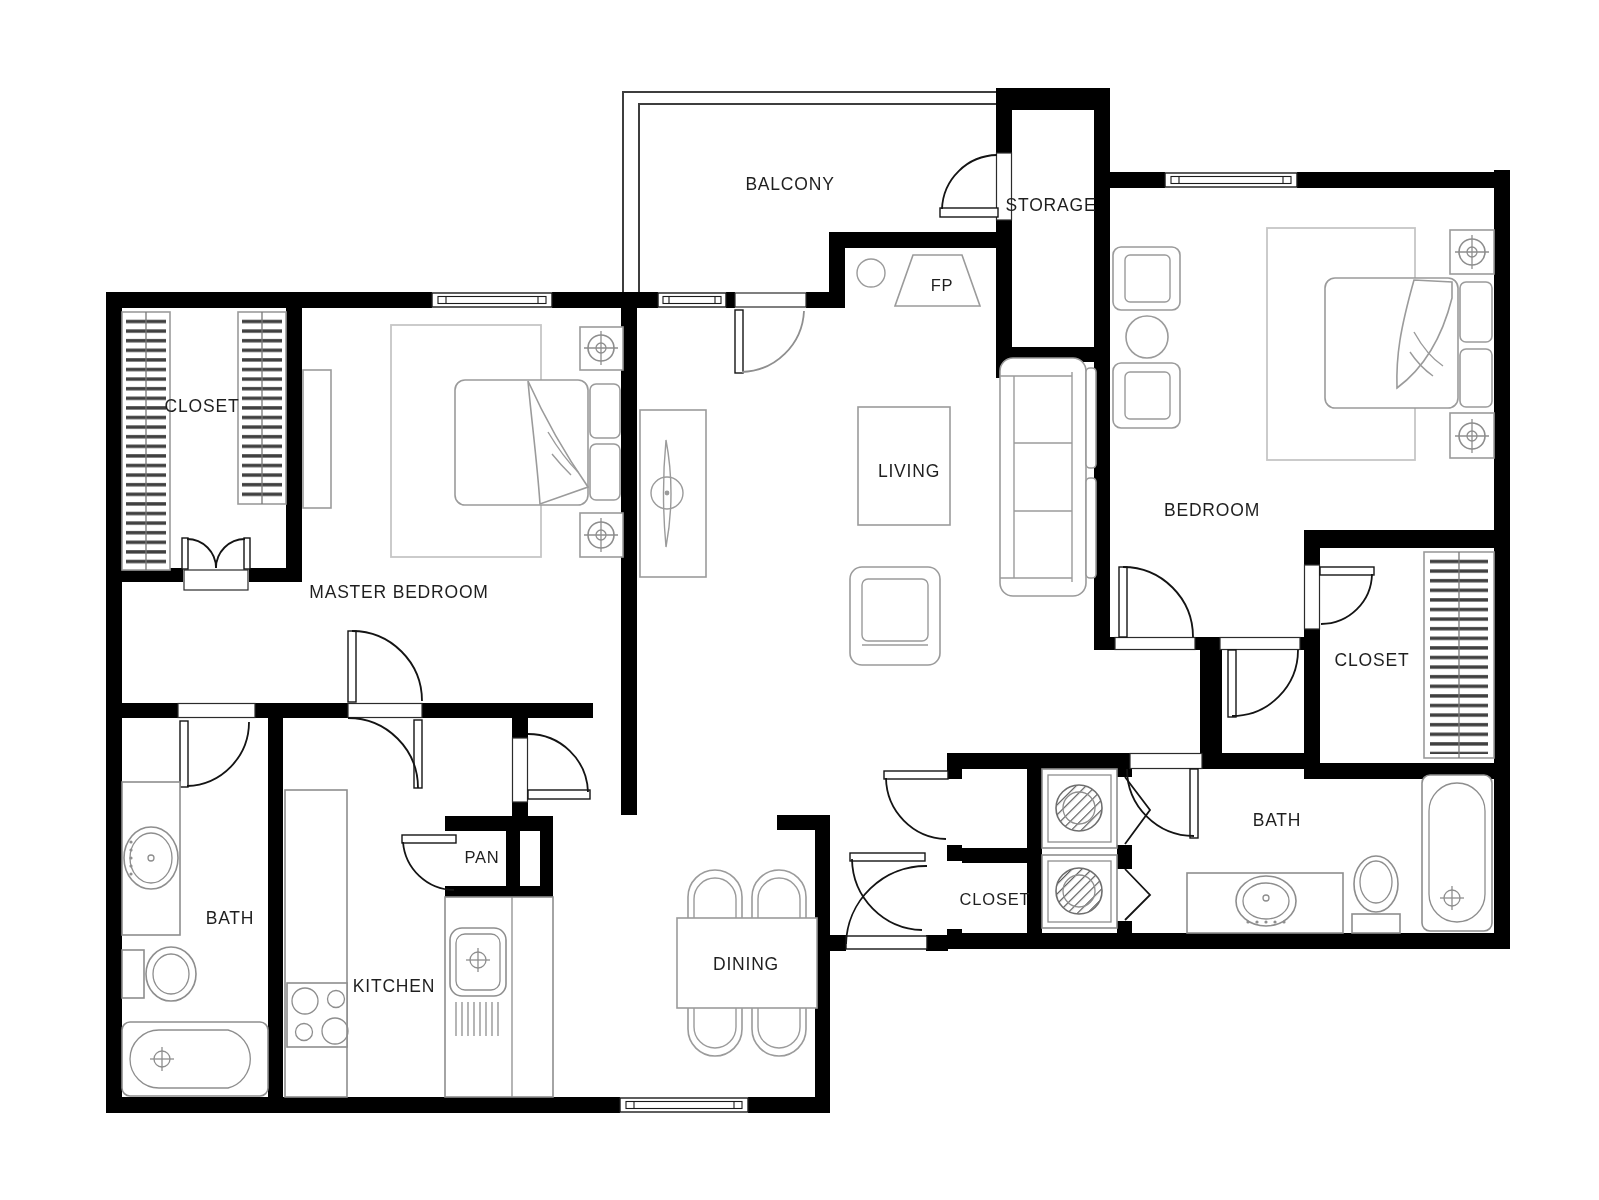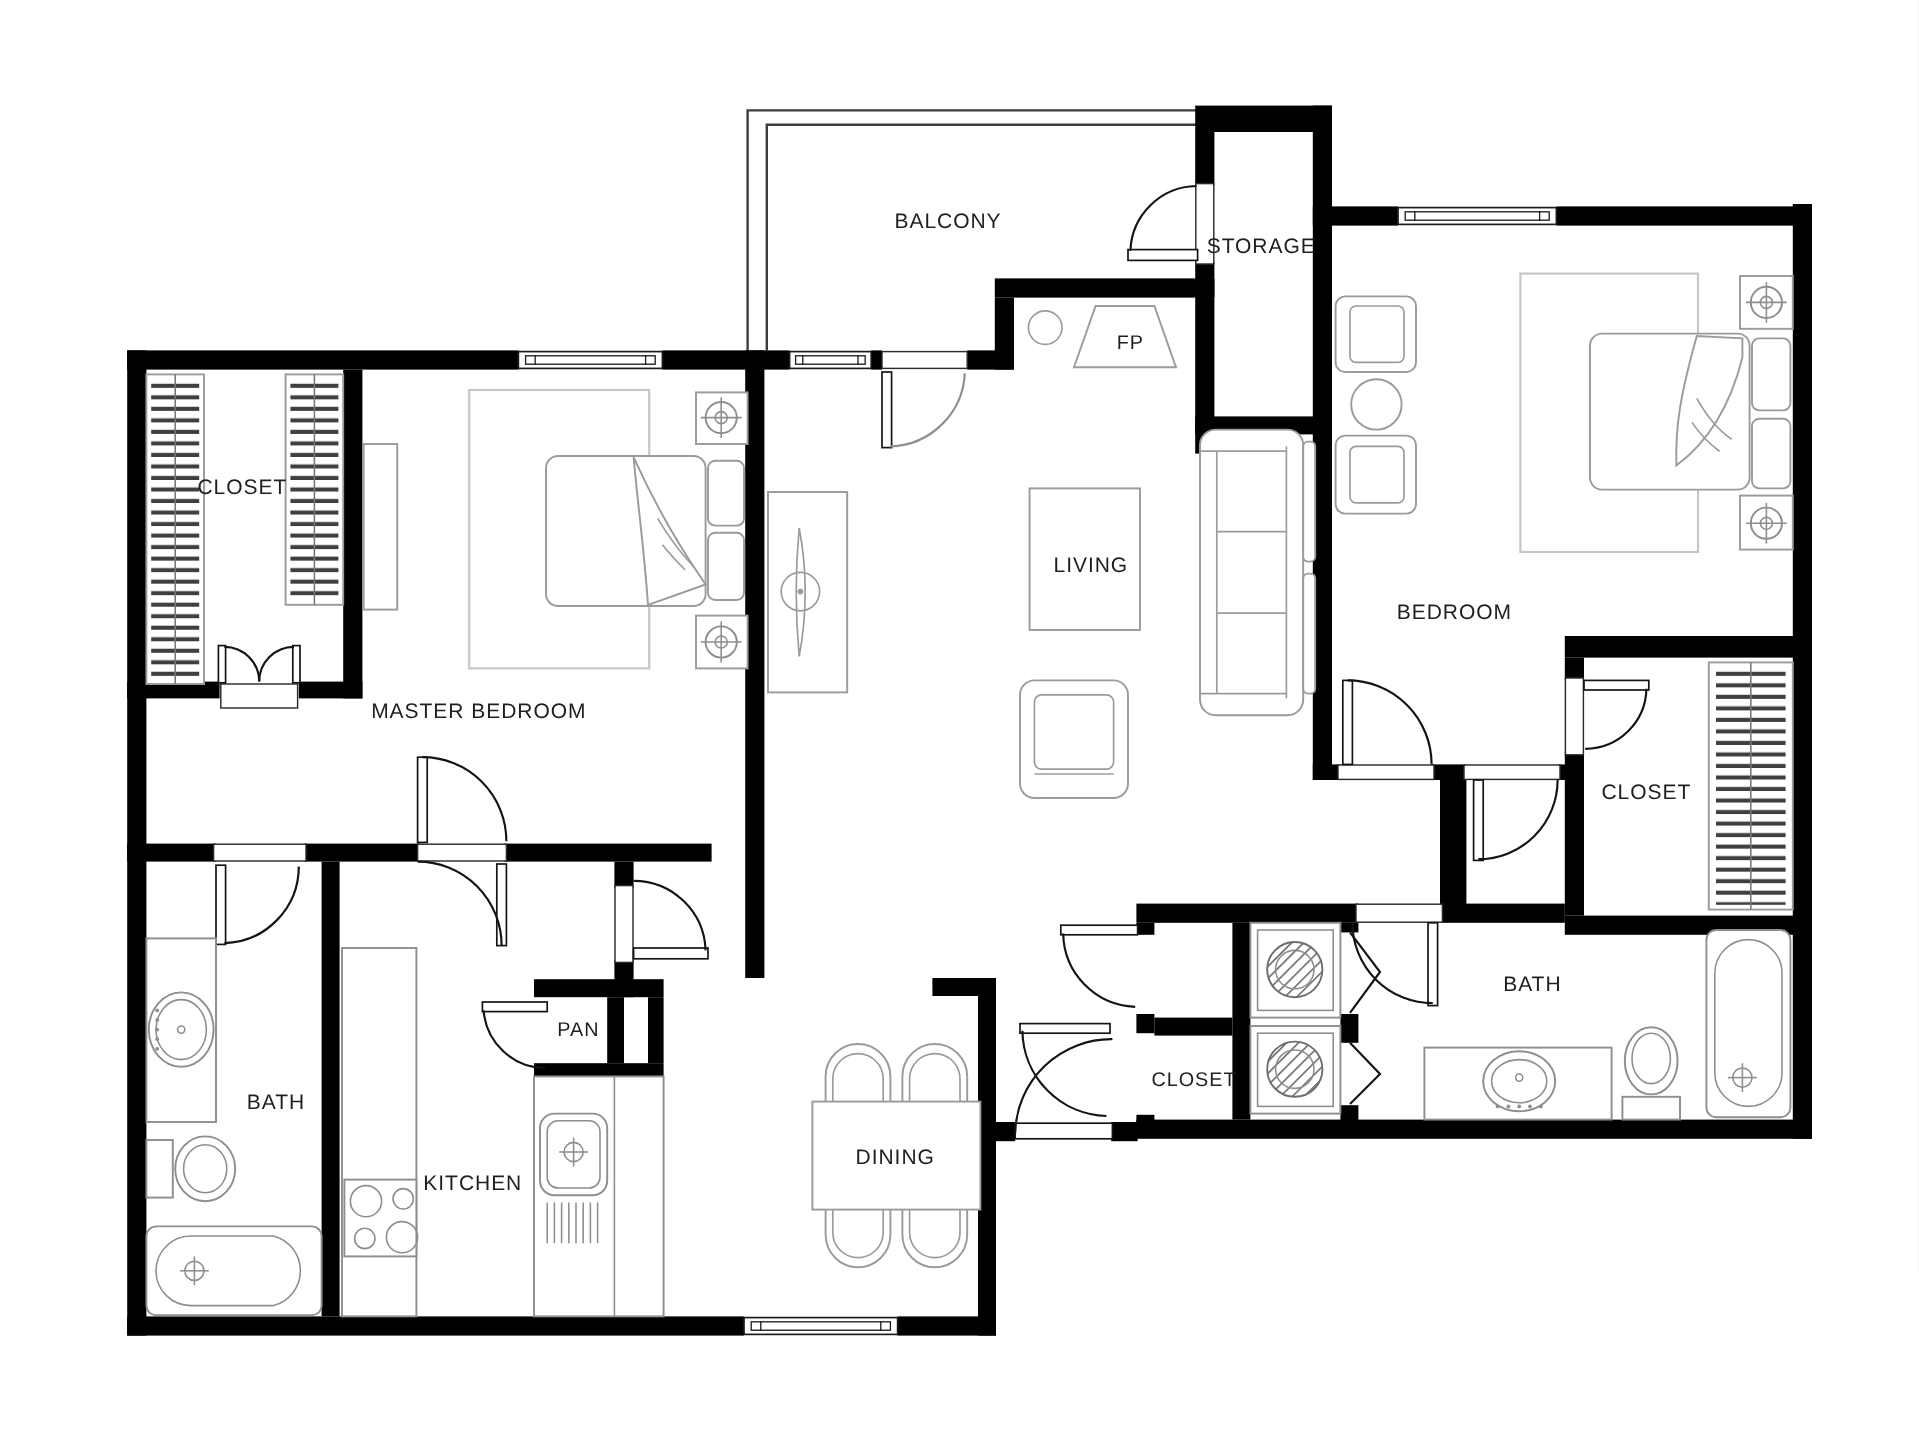--- a/index.html
+++ b/index.html
@@ -1,16 +1,16 @@
 <!DOCTYPE html>
 <html><head>
 <meta charset="utf-8">
 <style>
   html,body{margin:0;padding:0;background:#ffffff;}
-  .plan-wrap{position:relative;width:1599px;height:1200px;background:#e5e5e5;overflow:hidden;
+  .plan-wrap{position:relative;width:1599px;height:1200px;background:#84cc16;overflow:hidden;
              font-family:"Liberation Sans", sans-serif;}
   svg{display:block}
   text.room-label{font-family:"Liberation Sans", sans-serif;font-size:17.5px;letter-spacing:.8px;
                   fill:#1f1f1f;text-anchor:middle;}
   text.room-label.small{font-size:16.5px;}
   .wall{fill:#000;}
   .sill{fill:#fff;stroke:#2b2b2b;stroke-width:1.2;}
   .win{fill:#fff;stroke:#1a1a1a;stroke-width:1.4;}
   .winline{stroke:#1a1a1a;stroke-width:1.1;fill:none;}
   .door{stroke:#141414;stroke-width:1.8;fill:none;}

